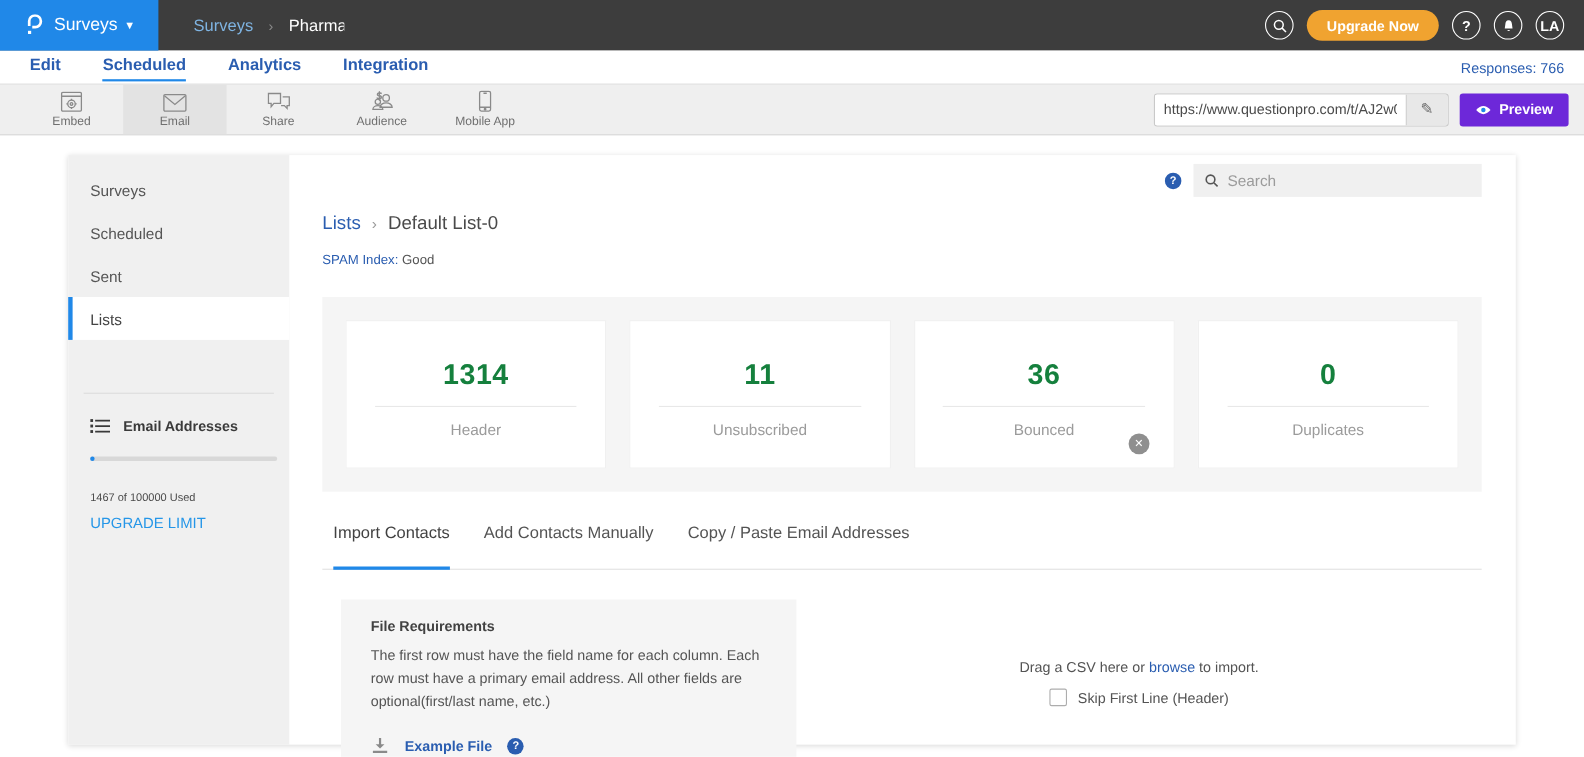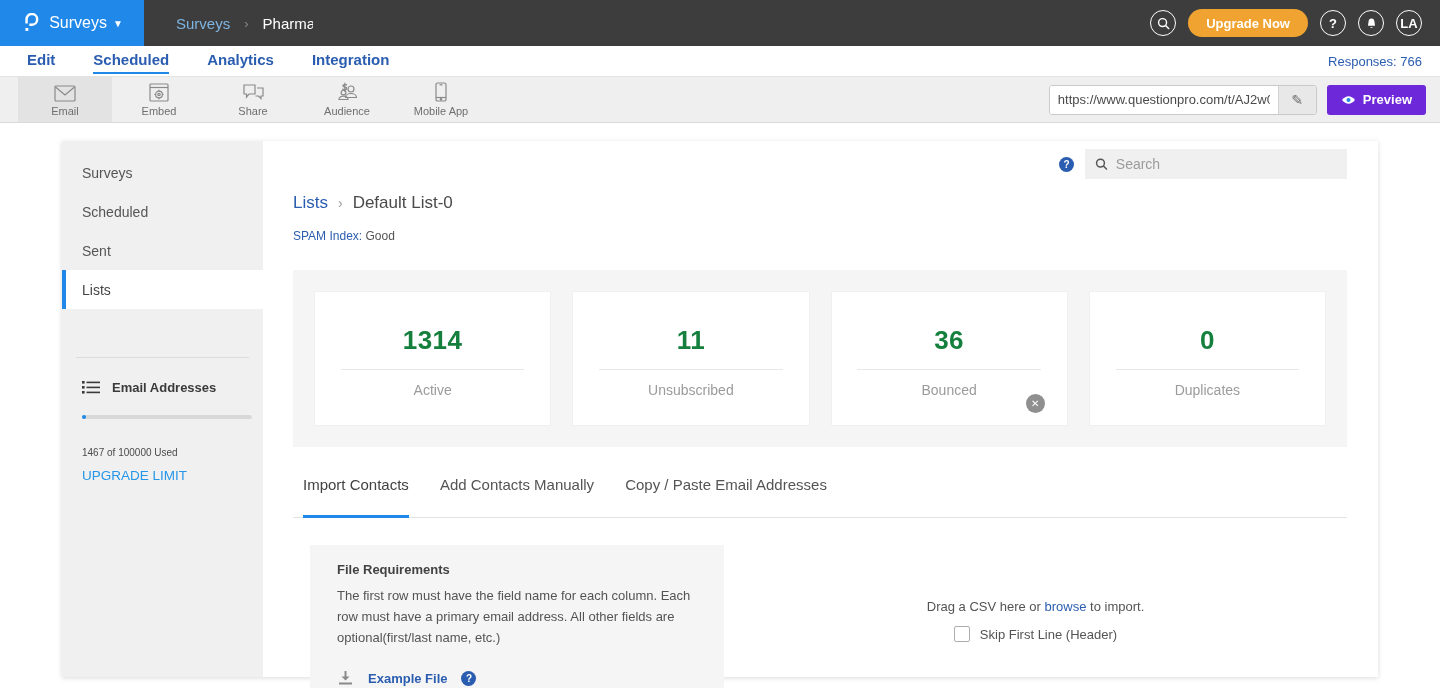--- a/index.html
+++ b/index.html
@@ -156,43 +156,43 @@
   <div class="subnav-tabs">
     <div class="subnav-tab">Edit</div>
     <div class="subnav-tab active">Scheduled</div>
     <div class="subnav-tab">Analytics</div>
     <div class="subnav-tab">Integration</div>
   </div>
   <div class="responses">Responses: 766</div>
 </div>
 
 <div class="toolbar">
-  <div class="tool-item active">
-    <span class="t-icon">
-        <svg width="22" height="17" viewBox="0 0 22 17">
-      <rect x="1" y="1" width="20" height="15" rx="1"></rect>
-      <polyline points="1.5,2 11,10 20.5,2"></polyline>
-    </svg>
-      </span>
-    <span class="t-label">Email</span>
-  </div>
   <div class="tool-item">
     <span class="t-icon">
         <svg width="20" height="19" viewBox="0 0 20 19">
       <rect x="1" y="1" width="18" height="17" rx="1"></rect>
       <line x1="1" y1="4.5" x2="19" y2="4.5"></line>
       <circle cx="10" cy="11.5" r="3.4"></circle>
       <circle cx="10" cy="11.5" r="1.2"></circle>
       <line x1="10" y1="6.8" x2="10" y2="8.1"></line>
           <line x1="10" y1="14.9" x2="10" y2="16.2"></line>
       <line x1="5.3" y1="11.5" x2="6.6" y2="11.5"></line>
           <line x1="13.4" y1="11.5" x2="14.7" y2="11.5"></line>
     </svg>
       </span>
     <span class="t-label">Embed</span>
+  </div>
+  <div class="tool-item active">
+    <span class="t-icon">
+        <svg width="22" height="17" viewBox="0 0 22 17">
+      <rect x="1" y="1" width="20" height="15" rx="1"></rect>
+      <polyline points="1.5,2 11,10 20.5,2"></polyline>
+    </svg>
+      </span>
+    <span class="t-label">Email</span>
   </div>
   <div class="tool-item">
     <span class="t-icon">
         <svg width="21" height="19" viewBox="0 0 21 19">
       <path d="M1 2 h11 v9 h-6 l-2.5 3 v-3 H1 Z"></path>
       <path d="M14 5 h6 v8 h-2 v2.5 l-2.5-2.5 H12.5"></path>
     </svg>
       </span>
     <span class="t-label">Share</span>
   </div>
@@ -284,21 +284,21 @@
 
     <div class="spam">
       <span class="lbl">SPAM Index:</span>
       <span class="val">Good</span>
     </div>
 
     <div class="stat-panel">
       <div class="stat-card">
         <div class="stat-num">1314</div>
         <hr class="stat-line">
-        <div class="stat-label">Active</div>
+        <div class="stat-label">Header</div>
       </div>
       <div class="stat-card">
         <div class="stat-num">11</div>
         <hr class="stat-line">
         <div class="stat-label">Unsubscribed</div>
       </div>
       <div class="stat-card">
         <div class="stat-num">36</div>
         <hr class="stat-line">
         <div class="stat-label">Bounced</div>

